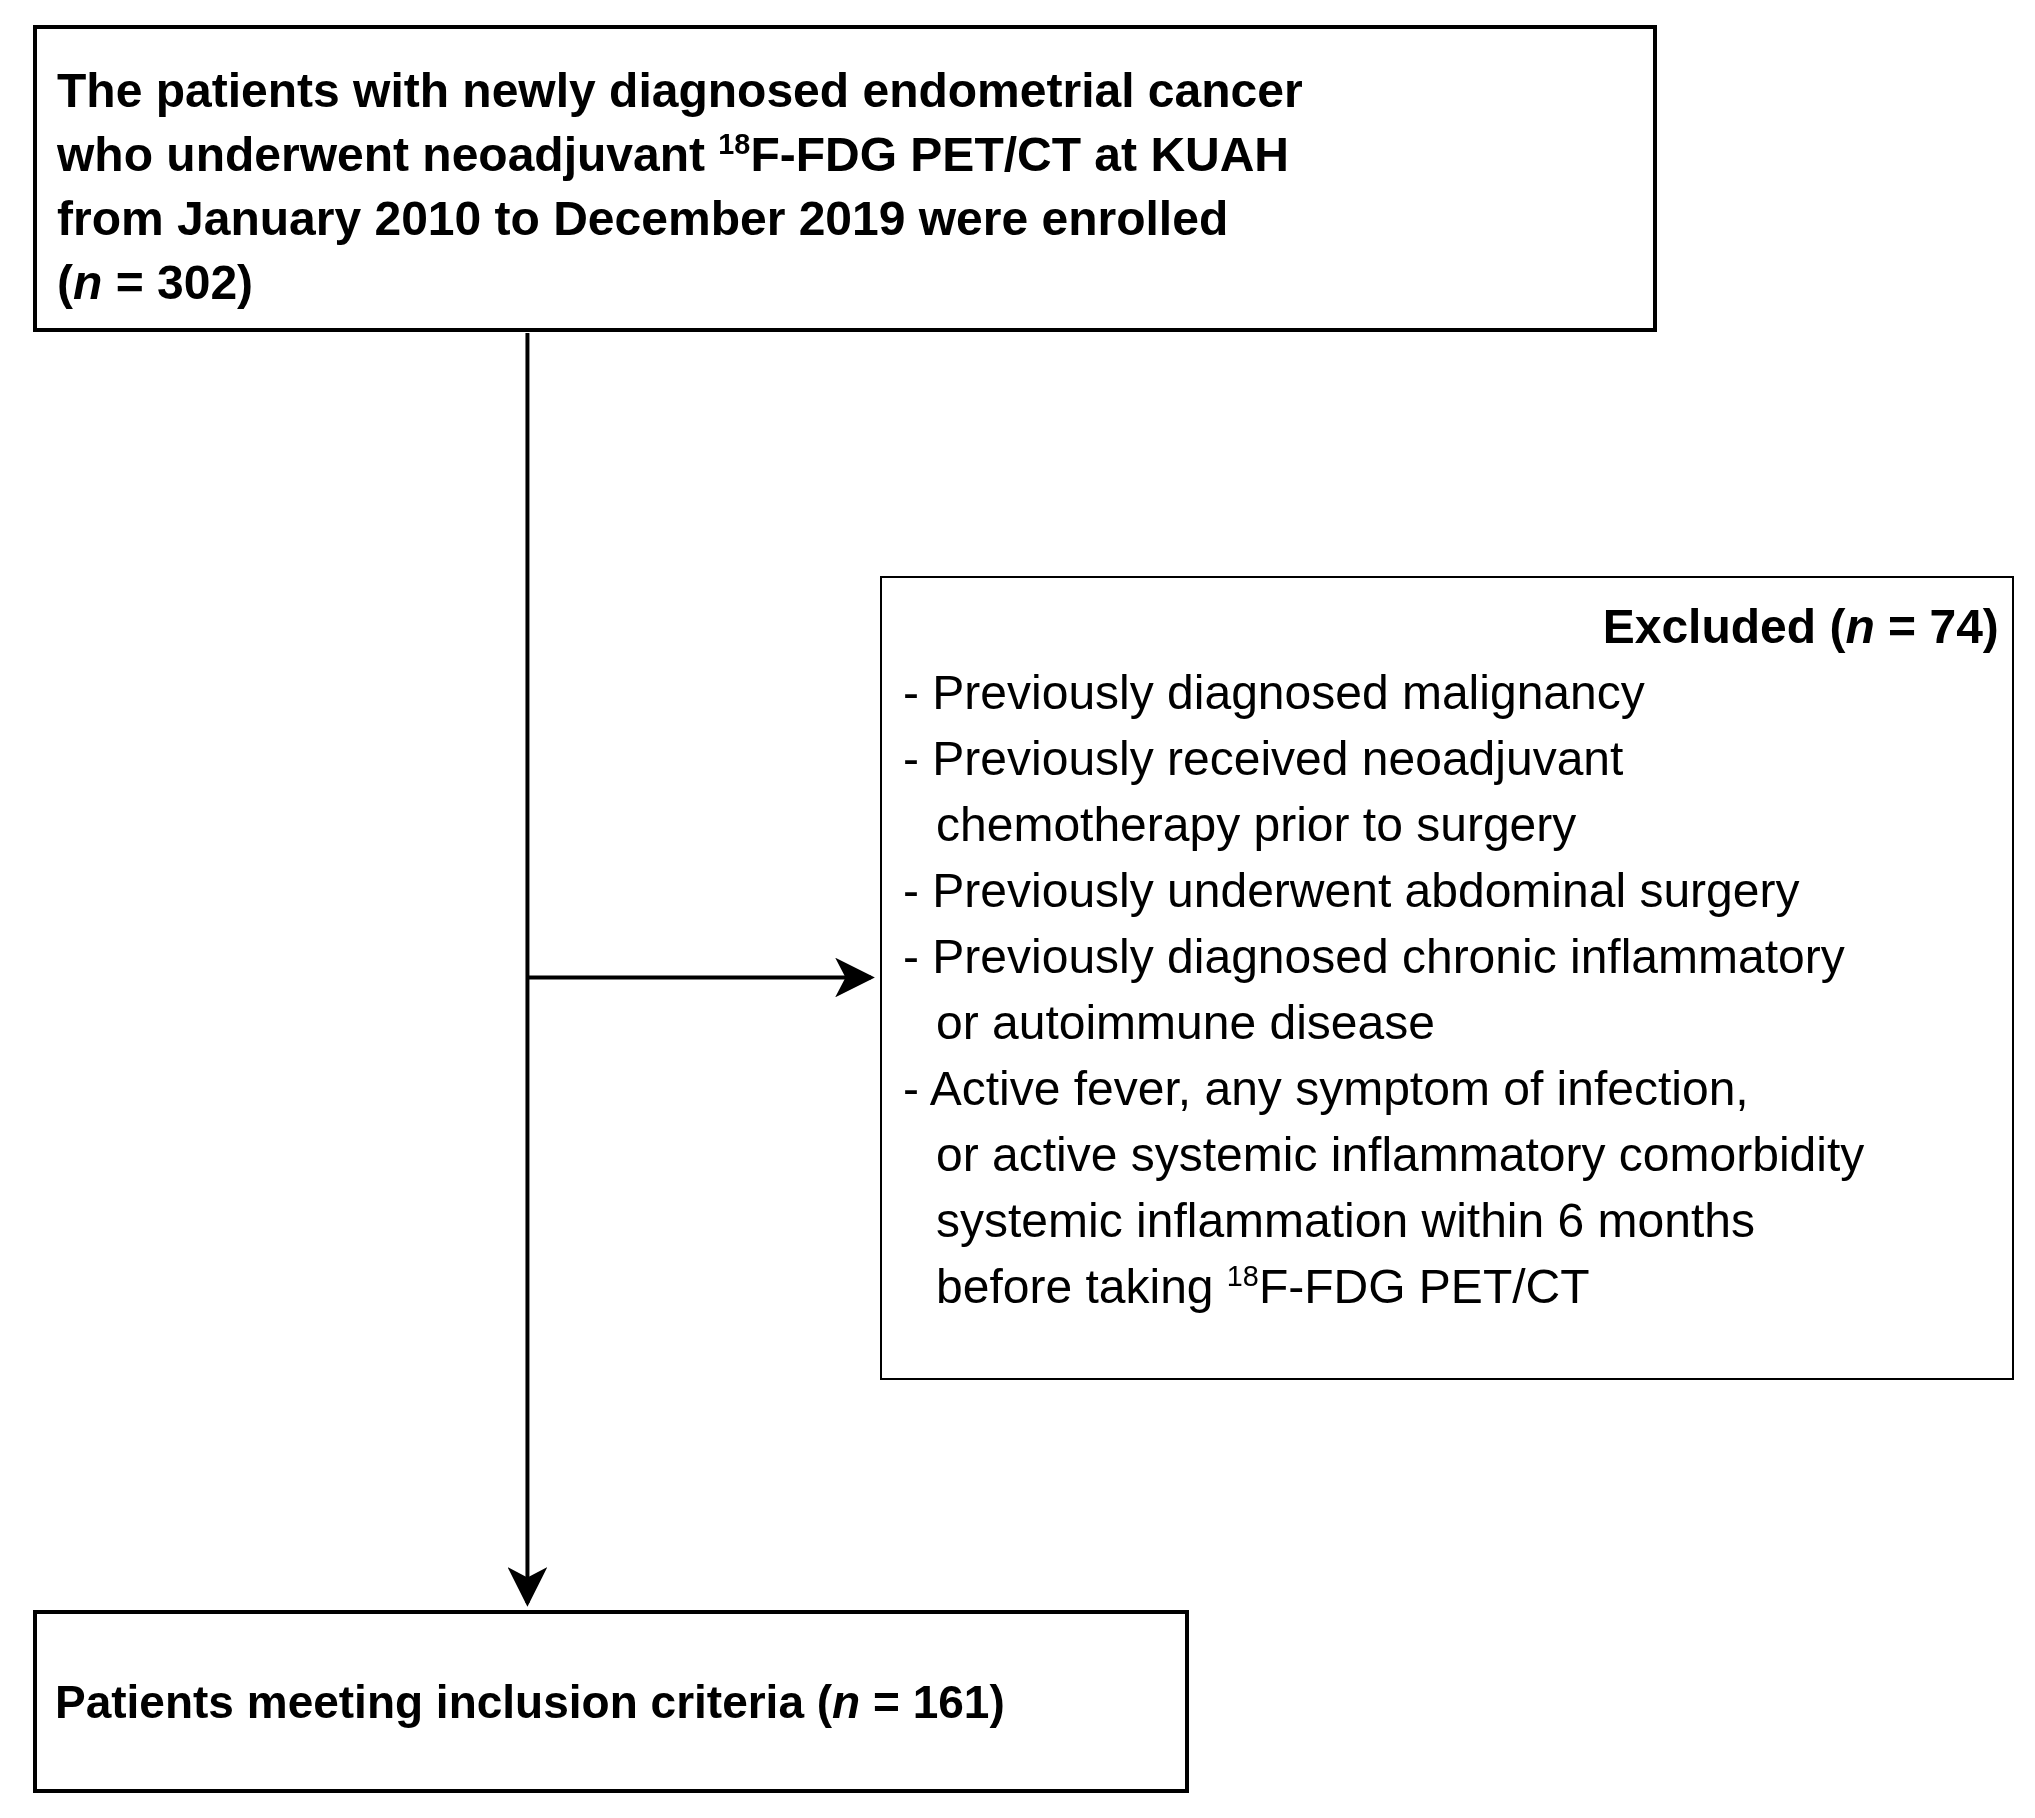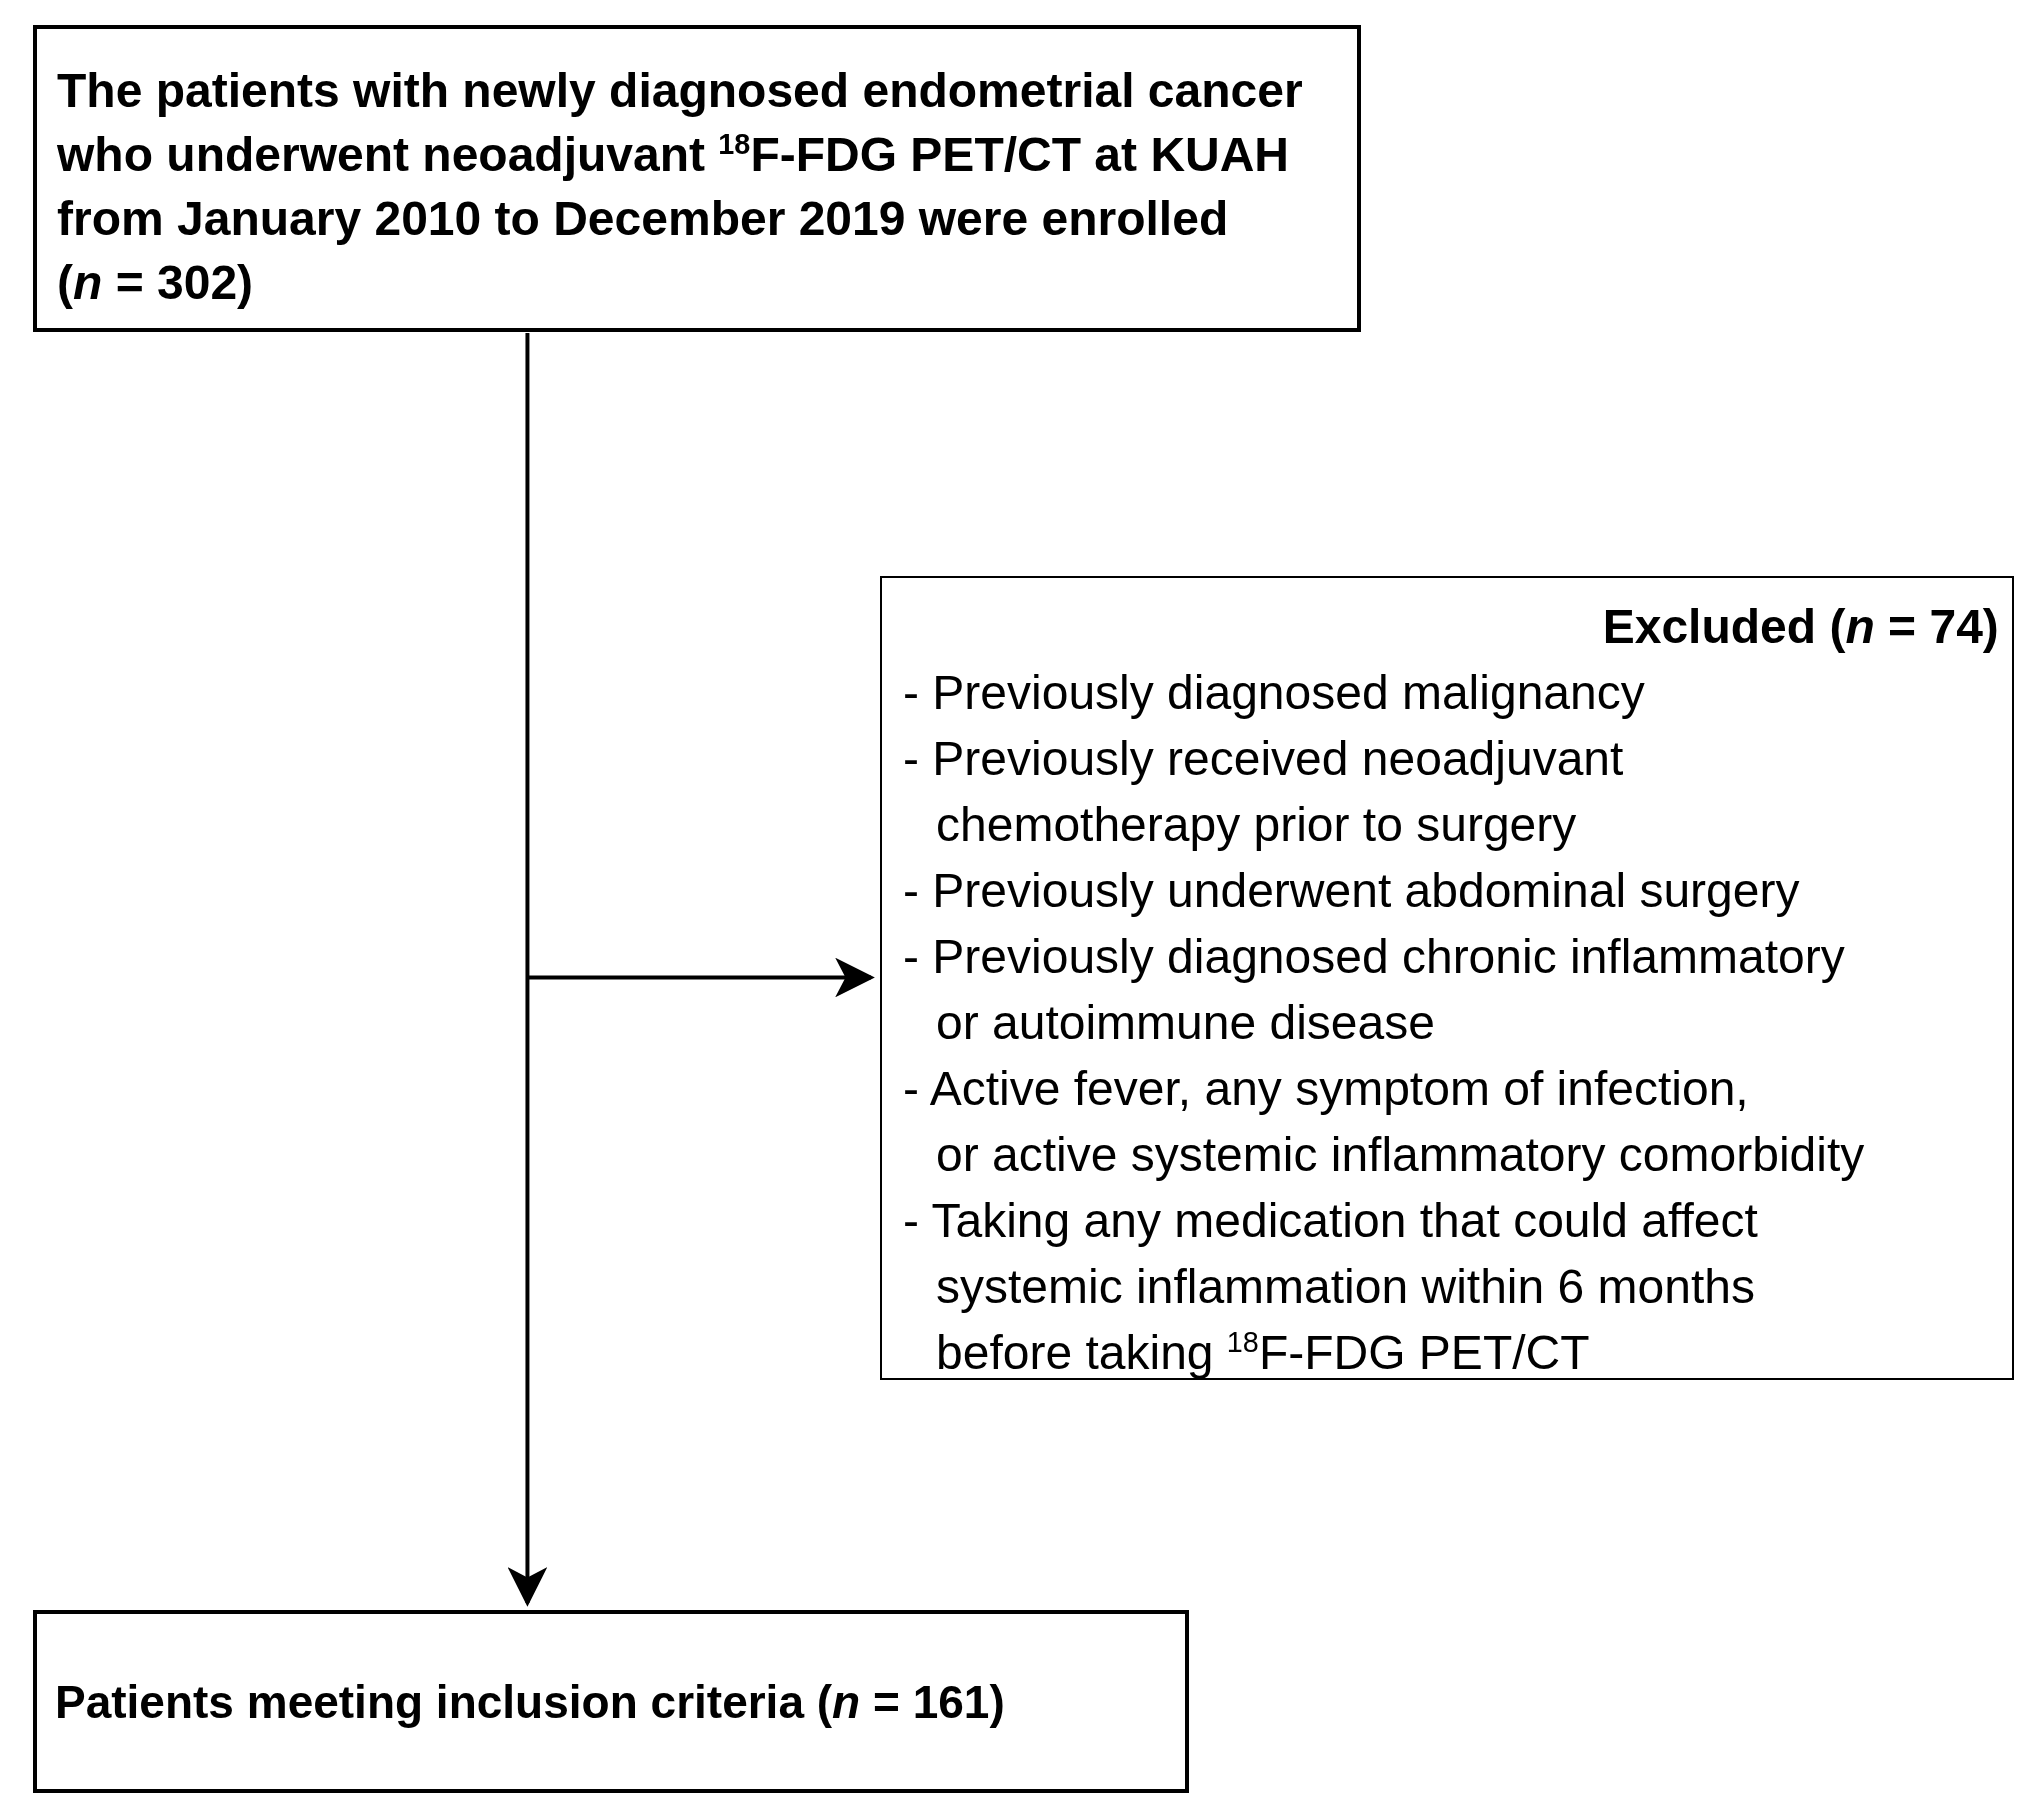--- a/index.html
+++ b/index.html
@@ -21,21 +21,21 @@
   }
   .box {
     position: absolute;
     background: #ffffff;
   }
   .box-strong { border: 4px solid #000000; }
   .box-thin   { border: 2.6px solid #000000; }
 
   #enrolled-box {
     left: 33px; top: 24.5px;
-    width: 1328px; height: 307px;
+    width: 1624px; height: 307px;
     padding: 30px 16px 0 20px;
     font-size: 48px;
     font-weight: bold;
     line-height: 64px;
   }
   #excluded-box {
     left: 880px; top: 576px;
     width: 1134px; height: 804px;
     padding: 16px 13.2px 0 21px;
     font-size: 48px;
@@ -87,21 +87,20 @@
   <div id="excluded-box" class="box box-thin">
       <div class="line bold"><span>Excluded (</span><span class="it">n</span><span> = 74)</span></div>
       <div class="line"><span>- Previously diagnosed malignancy</span></div>
       <div class="line"><span>- Previously received neoadjuvant</span></div>
       <div class="line indent"><span>chemotherapy prior to surgery</span></div>
       <div class="line"><span>- Previously underwent abdominal surgery</span></div>
       <div class="line"><span>- Previously diagnosed chronic inflammatory</span></div>
       <div class="line indent"><span>or autoimmune disease</span></div>
       <div class="line"><span>- Active fever, any symptom of infection,</span></div>
       <div class="line indent"><span>or active systemic inflammatory comorbidity</span></div>
-      <div class="line"><span>- Taking any medication that could affect</span></div>
       <div class="line indent"><span>systemic inflammation within 6 months</span></div>
       <div class="line indent"><span>before taking </span><sup>18</sup><span>F-FDG PET/CT</span></div>
     </div>
 
   <div id="included-box" class="box box-strong">
       <div class="line"><span>Patients meeting inclusion criteria (</span><span class="it">n</span><span> = 161)</span></div>
     </div>
 
 </div>
 

